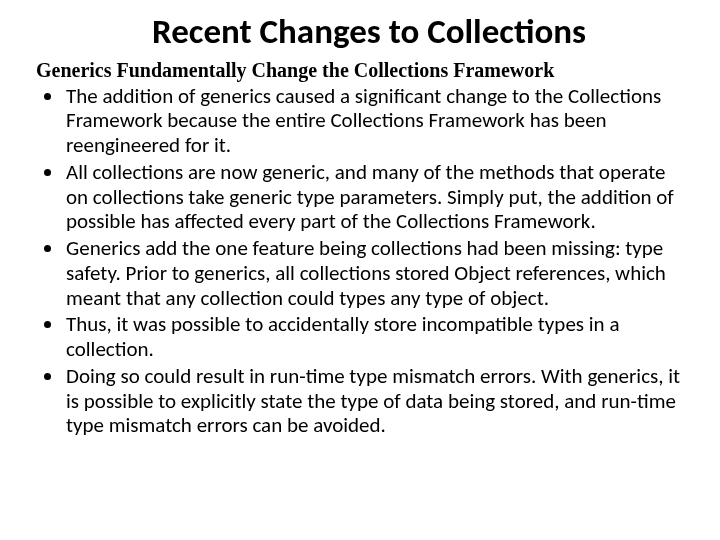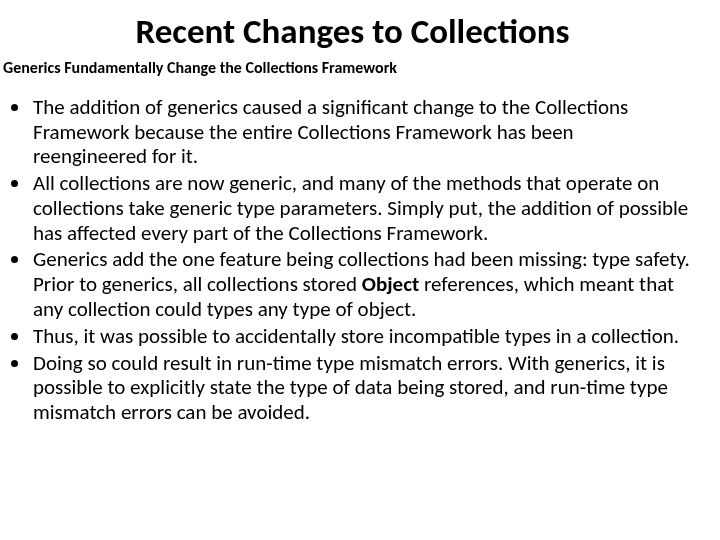--- a/index.html
+++ b/index.html
@@ -8,47 +8,48 @@
     width: 720px;
     height: 540px;
     background: #fff;
     font-family: Calibri, "Segoe UI", Arial, sans-serif;
     color: #000;
   }
   .slide {
     box-sizing: border-box;
     width: 720px;
     height: 540px;
-    padding: 12px 18px 18px 3px;
+    padding: 12px 18px 18px 36px;
   }
   .title {
     font-size: 35px;
     font-weight: 700;
     text-align: center;
     margin: 0 0 8px 0;
     line-height: 1.1;
   }
   .subhead {
-    font-size: 16px;
+    font-size: 20px;
     font-weight: 700;
-    margin: 0 0 18px 0;
+    margin: 0 0 2px 0;
     line-height: 1.15;
+    font-family: Liberation Serif, serif;
   }
   ul.bullets {
     margin: 0;
     padding-left: 28px;
     list-style-type: disc;
   }
   ul.bullets li {
     font-size: 21px;
     line-height: 1.18;
     margin: 0 12px 2px 0;
     padding-left: 2px;
   }
-  .bold { font-weight: 700; }
+  .bold { font-weight: 400; }
 </style>
 </head>
 <body>
 
 <div class="slide">
   <h1 class="title">Recent Changes to Collections</h1>
   <div class="subhead">Generics Fundamentally Change the Collections Framework</div>
   <ul class="bullets">
     <li>
       <span>The addition of generics caused a significant change to the Collections Framework because the entire Collections Framework has been reengineered for it.</span><span class="bold"></span><span></span>

